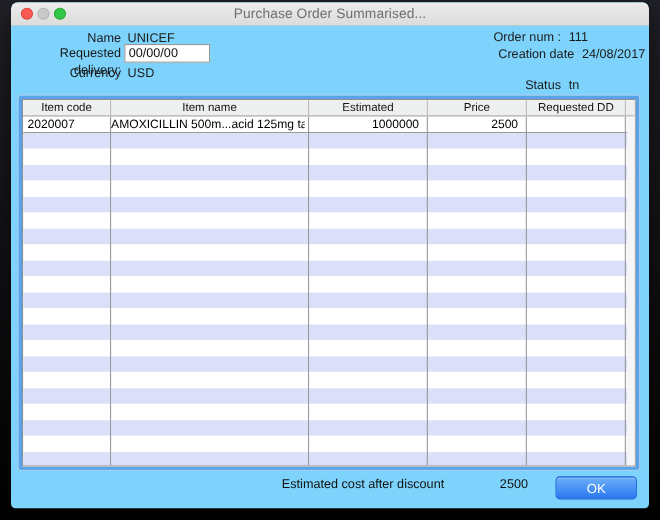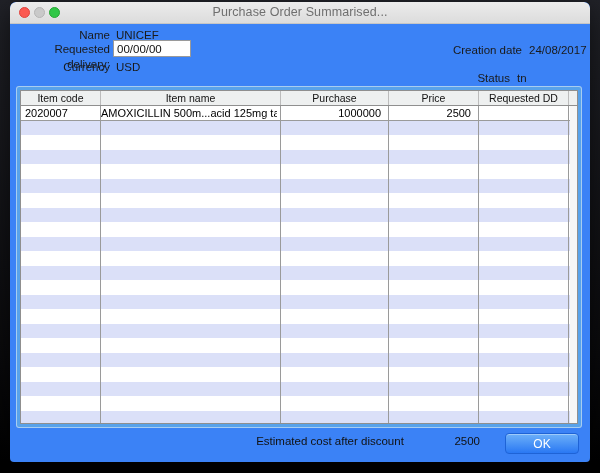--- a/index.html
+++ b/index.html
@@ -4,21 +4,21 @@
 <style>
   html,body{margin:0;padding:0;}
   body{
     width:600px;height:473px;overflow:hidden;
     background:linear-gradient(#212228,#0a0a0c 75%,#000);
     font-family:"Liberation Sans", sans-serif;
     position:relative;
   }
   .window{
     position:absolute;left:10px;top:2px;width:580px;height:460px;
-    background:#3b82f6;border-radius:6px 6px 4px 4px;
+    background:#7dd3fc;border-radius:6px 6px 4px 4px;
     box-shadow:0 8px 28px rgba(0,0,0,.6);
     overflow:hidden;
   }
   
   .titlebar{
     position:absolute;left:0;top:0;right:0;height:21px;
     background:linear-gradient(#ececec,#dcdcdc);
     border-bottom:1px solid #c6c6c6;
     border-radius:6px 6px 0 0;
   }
@@ -108,35 +108,39 @@
   </div>
   <div class="formrow row-deliv">
     <span class="lab-left">Requested delivery:</span>
     <input class="deliv-input" type="text" value="00/00/00" style="">
   </div>
   <div class="formrow row-curr">
     <span class="lab-left">Currency</span>
     <span class="val-left">USD</span>
   </div>
 
+  <div class="formrow row-order">
+    <span class="lab-right">Order num :</span>
+    <span class="val-right">111</span>
+  </div>
   <div class="formrow row-created">
     <span class="lab-right">Creation date</span>
     <span class="val-right">24/08/2017</span>
   </div>
   <div class="formrow row-status">
     <span class="lab-right">Status</span>
     <span class="val-right">tn</span>
   </div>
 
   <div class="table-ring">
     <div class="table-inner">
       <div class="thead" id="thead">
           <div class="th" style="width: 80px;">Item code</div>
           <div class="th" style="width: 180px;">Item name</div>
-          <div class="th" style="width: 108px;">Purchase</div>
+          <div class="th" style="width: 108px;">Estimated</div>
           <div class="th" style="width: 90px;">Price</div>
           <div class="th" style="width: 90px;">Requested DD</div>
           <div class="th gutter"></div>
         </div>
       <div class="tbody" id="tbody">
           <div class="tr data-row">
             <div class="td c0" style="width: 76px;">2020007</div>
             <div class="td c1" style="width: 180px;">AMOXICILLIN 500m...acid 125mg tablet</div>
             <div class="td c2" style="width: 108px;">1000000</div>
             <div class="td c3" style="width: 90px;">2500</div>

